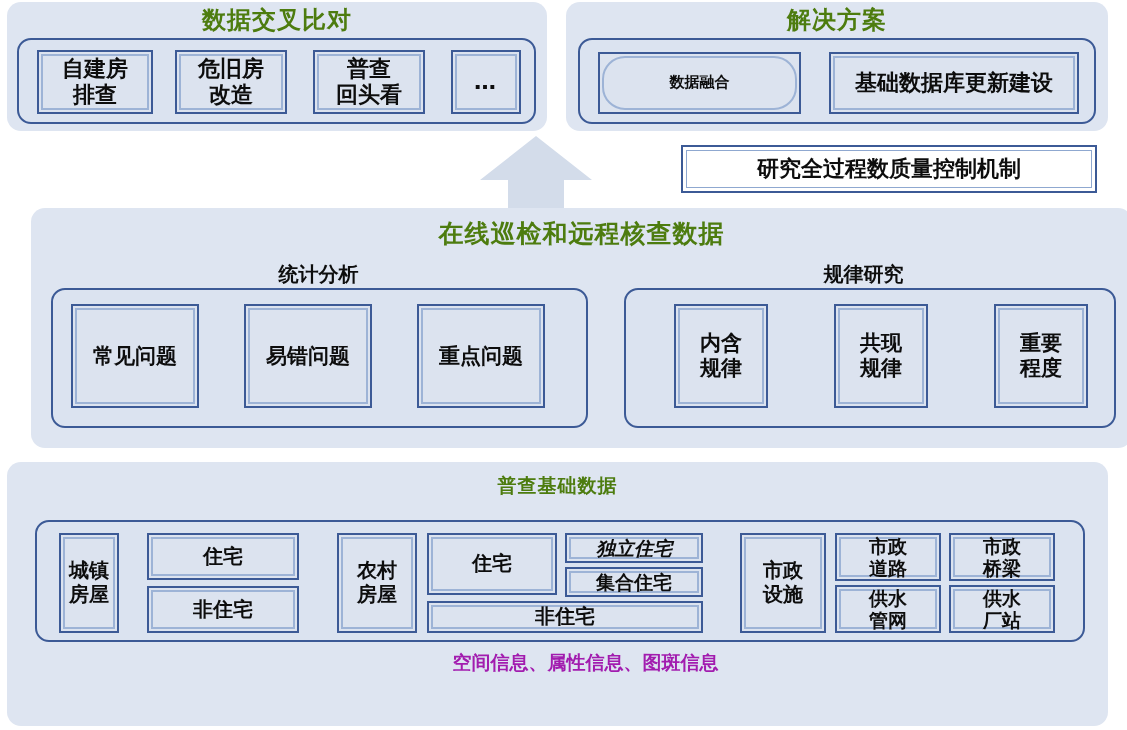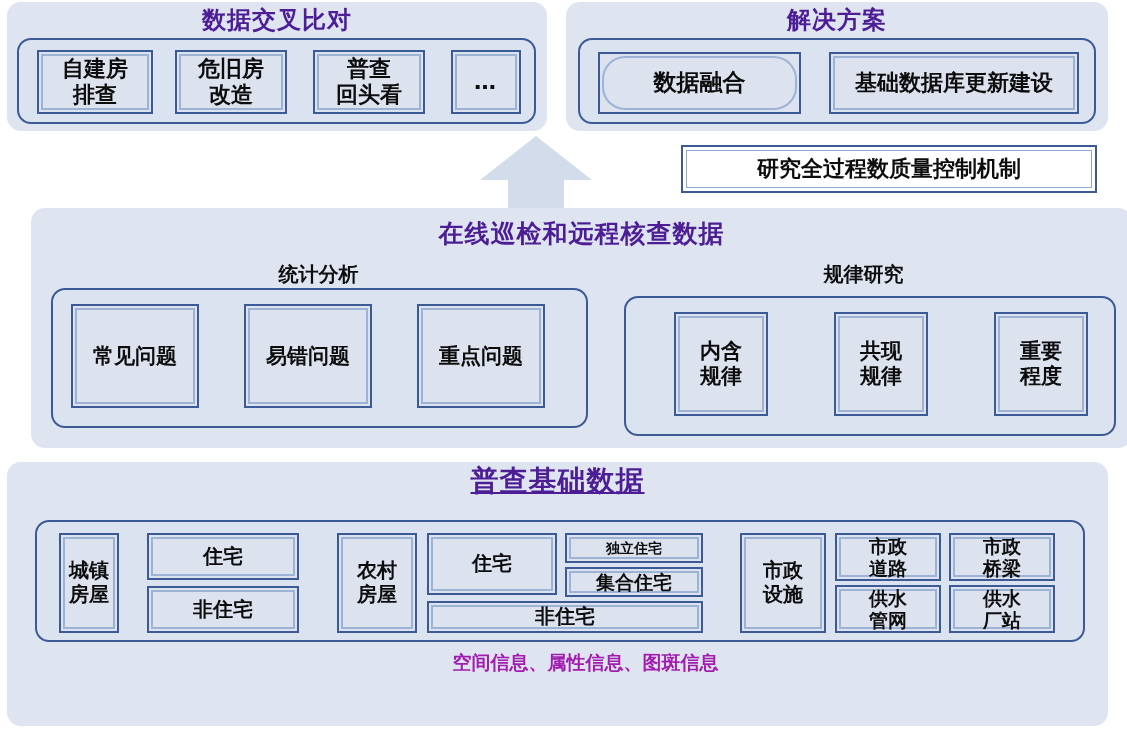--- a/index.html
+++ b/index.html
@@ -21,21 +21,21 @@
     position: absolute;
     background: #dee5f1;
     border-radius: 14px;
     box-sizing: border-box;
   }
 
   .panel-title {
     text-align: center;
     font-weight: bold;
     letter-spacing: 1px;
-    color: #4c1d95;
+    color: #4d7c0f;
     line-height: 1.1;
   }
 
   
   .group {
     position: absolute;
     box-sizing: border-box;
     border: 2px solid #3c5a96;
     border-radius: 14px;
     background: #dbe3f0;
@@ -141,21 +141,21 @@
     </div>
   </div>
 </div>
 
 <div class="panel" style="left:566px; top:2px; width:542px; height:129px;">
   <div class="panel-title" style="font-size:24px; padding-top:5px;">解决方案</div>
 
   <div class="group" style="left:12px; top:36px; width:518px; height:86px;">
 
     <div class="dbl" style="left:18px; top:12px; width:203px; height:62px;">
-      <span style="font-size:23px;border-radius:23px;">数据融合</span>
+      <span style="font-size:15px;border-radius:23px;">数据融合</span>
     </div>
 
     <div class="dbl" style="left:249px; top:12px; width:250px; height:62px;">
       <span style="font-size:22px;">基础数据库更新建设</span>
     </div>
   </div>
 </div>
 
 <div class="whitebox" style="left:681px; top:145px; width:416px; height:48px;">
   <span>
@@ -181,38 +181,38 @@
       <span style="font-size:21px;">常见问题</span>
     </div>
     <div class="dbl" style="left:191px; top:14px; width:128px; height:104px;">
       <span style="font-size:21px;">易错问题</span>
     </div>
     <div class="dbl" style="left:364px; top:14px; width:128px; height:104px;">
       <span style="font-size:21px;">重点问题</span>
     </div>
   </div>
 
-  <div class="group" style="left:593px; top:88px; width:492px; height:140px;">
+  <div class="group" style="left:593px; top:80px; width:492px; height:140px;">
     <div class="dbl" style="left:48px; top:14px; width:94px; height:104px;">
       <span style="font-size:21px;">内含
 规律</span>
     </div>
     <div class="dbl" style="left:208px; top:14px; width:94px; height:104px;">
       <span style="font-size:21px;">共现
 规律</span>
     </div>
     <div class="dbl" style="left:368px; top:14px; width:94px; height:104px;">
       <span style="font-size:21px;">重要
 程度</span>
     </div>
   </div>
 </div>
 
 <div class="panel" style="left:7px; top:462px; width:1101px; height:264px;">
-  <div class="panel-title" style="font-size:28px; padding-top:4px;text-decoration:underline;">普查基础数据</div>
+  <div class="panel-title" style="font-size:19px; padding-top:13px;">普查基础数据</div>
 
   <div class="group" style="left:28px; top:58px; width:1050px; height:122px;">
 
     <div class="dbl" style="left:22px; top:11px; width:60px; height:100px;">
       <span style="font-size:20px;">城镇
 房屋</span>
     </div>
     <div class="dbl" style="left:110px; top:11px; width:152px; height:47px;">
       <span style="font-size:20px;">住宅</span>
     </div>
@@ -221,21 +221,21 @@
     </div>
 
     <div class="dbl" style="left:300px; top:11px; width:80px; height:100px;">
       <span style="font-size:20px;">农村
 房屋</span>
     </div>
     <div class="dbl" style="left:390px; top:11px; width:130px; height:62px;">
       <span style="font-size:20px;">住宅</span>
     </div>
     <div class="dbl" style="left:528px; top:11px; width:138px; height:30px;">
-      <span style="font-size:14px;">独立住宅</span>
+      <span style="font-size:19px;font-style:italic;">独立住宅</span>
     </div>
     <div class="dbl" style="left:528px; top:45px; width:138px; height:30px;">
       <span style="font-size:19px;">集合住宅</span>
     </div>
     <div class="dbl" style="left:390px; top:79px; width:276px; height:32px;">
       <span style="font-size:20px;">非住宅</span>
     </div>
 
     <div class="dbl" style="left:703px; top:11px; width:86px; height:100px;">
       <span style="font-size:20px;">市政

